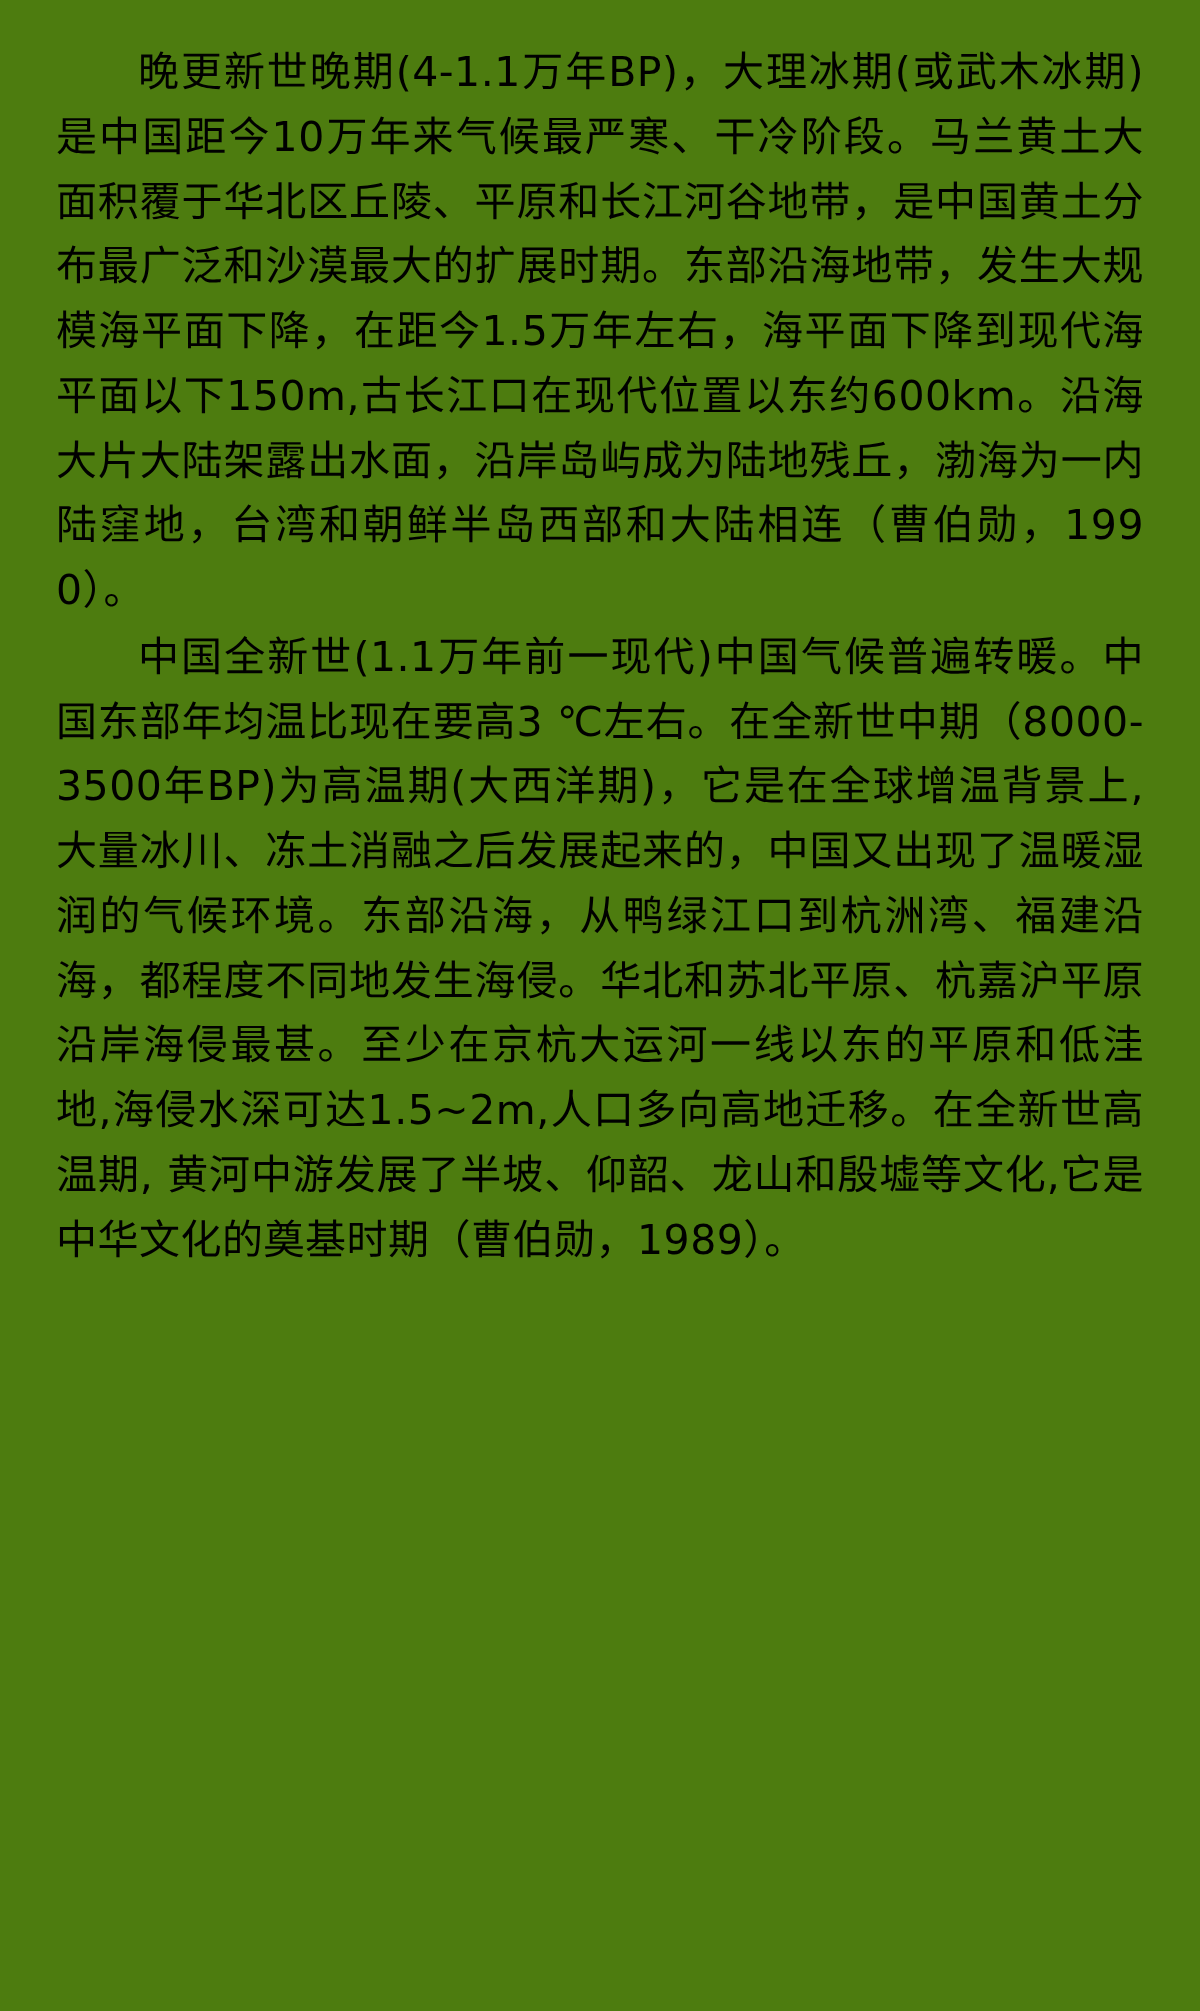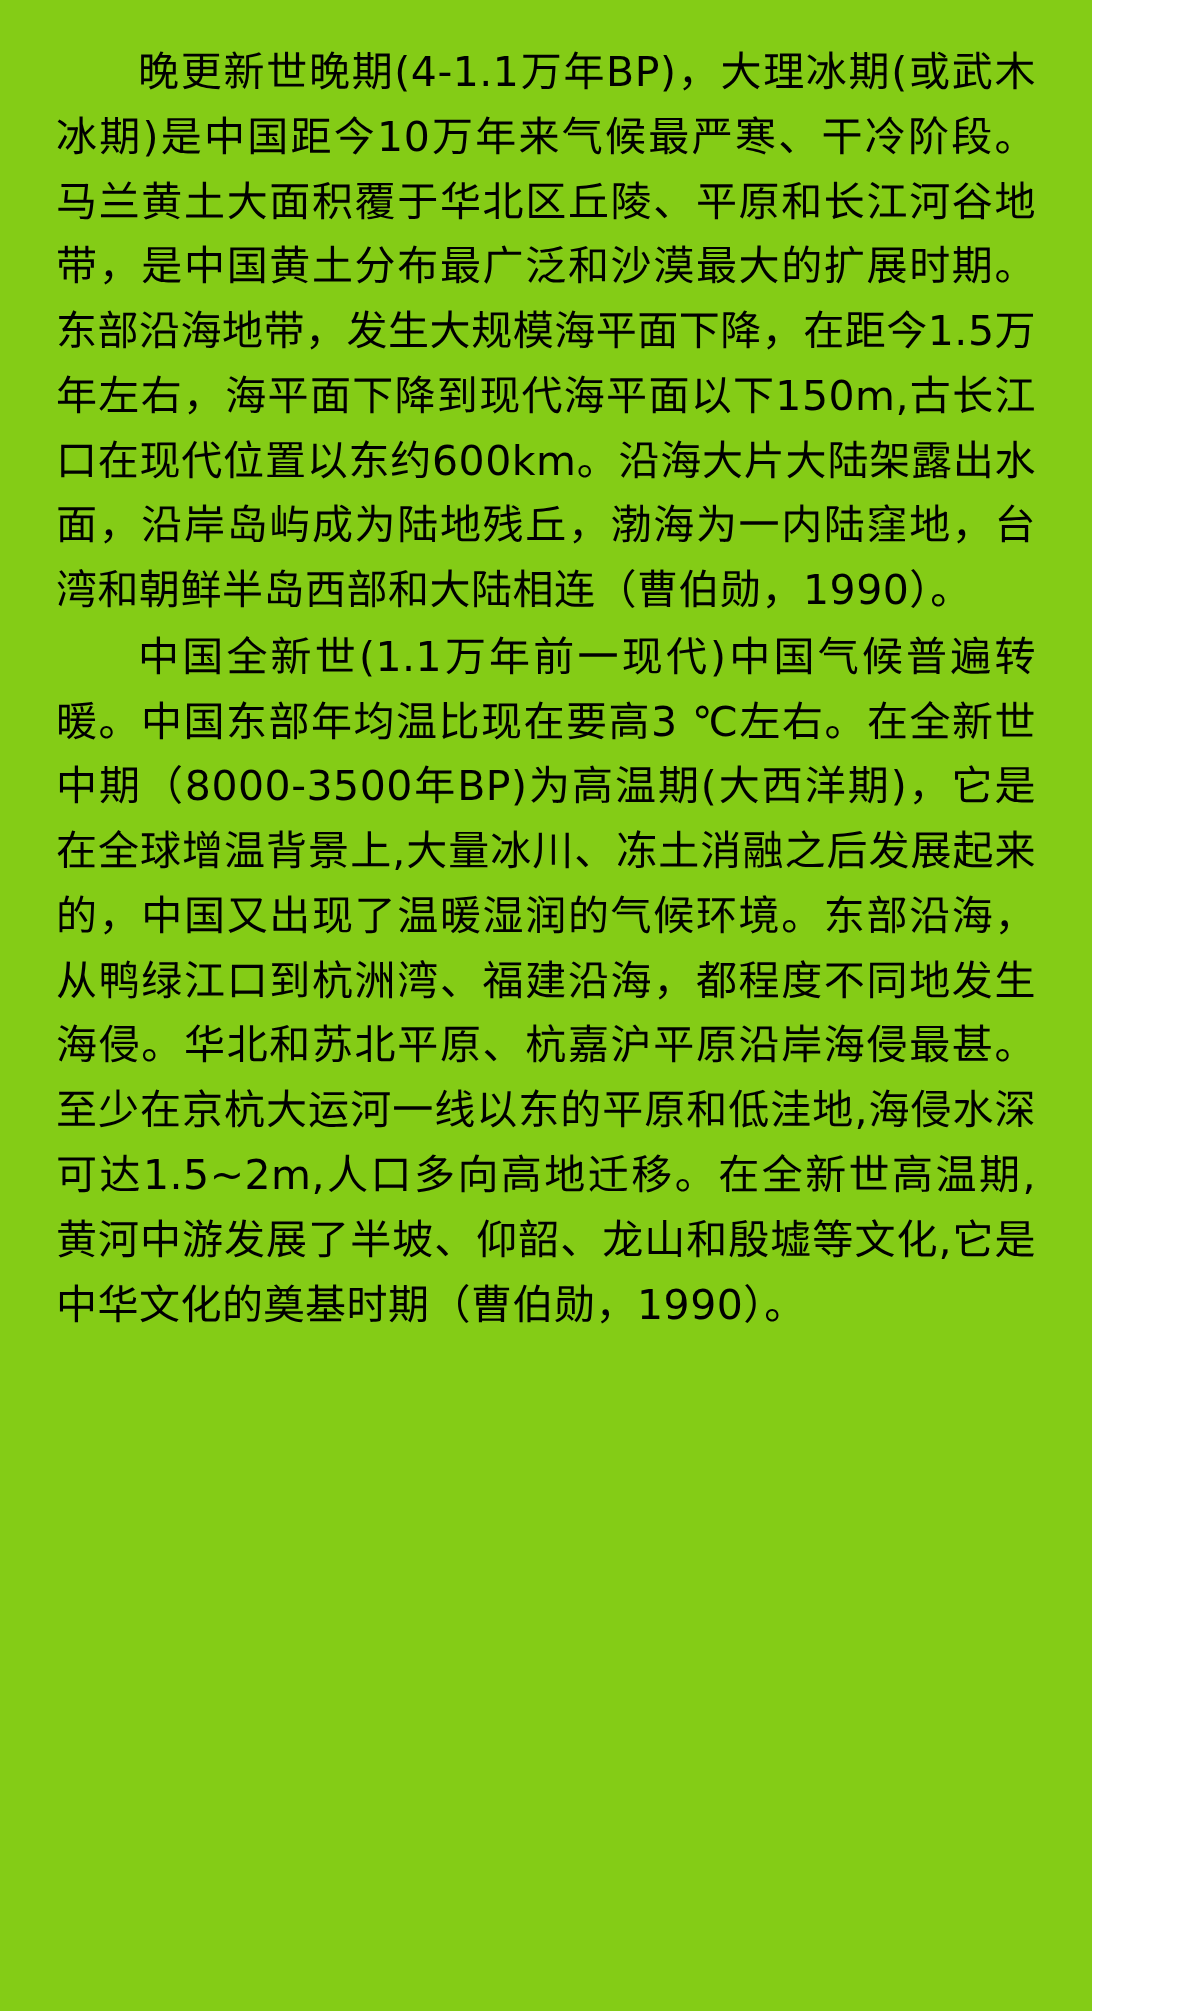--- a/index.html
+++ b/index.html
@@ -9,35 +9,35 @@
     background: #ffffff;
   }
   body {
     width: 1200px;
     min-height: 2011px;
     font-family: "DejaVu Sans", "Liberation Sans", sans-serif;
     color: #000000;
   }
   .page {
     box-sizing: border-box;
-    width: 1092px;
+    width: 1200px;
     min-height: 2011px;
     padding: 40px 56px 30px 56px;
-    background: #84cc16;
+    background: #4d7c0f;
   }
   .para {
     margin: 0 0 2px 0;
     font-size: 41px;
     line-height: 1.58;
     text-align: justify;
     text-justify: inter-ideograph;
     text-indent: 2em;
     letter-spacing: 0.5px;
     word-break: break-all;
   }
 </style>
 </head>
 <body>
 
 <div class="page">
   <p class="para">晚更新世晚期(4-1.1万年BP)，大理冰期(或武木冰期)是中国距今10万年来气候最严寒、干冷阶段。马兰黄土大面积覆于华北区丘陵、平原和长江河谷地带，是中国黄土分布最广泛和沙漠最大的扩展时期。东部沿海地带，发生大规模海平面下降，在距今1.5万年左右，海平面下降到现代海平面以下150m,古长江口在现代位置以东约600km。沿海大片大陆架露出水面，沿岸岛屿成为陆地残丘，渤海为一内陆窪地，台湾和朝鲜半岛西部和大陆相连（曹伯勋，1990）。</p>
-  <p class="para">中国全新世(1.1万年前一现代)中国气候普遍转暖。中国东部年均温比现在要高3 ℃左右。在全新世中期（8000-3500年BP)为高温期(大西洋期)，它是在全球增温背景上,大量冰川、冻土消融之后发展起来的，中国又出现了温暖湿润的气候环境。东部沿海，从鸭绿江口到杭洲湾、福建沿海，都程度不同地发生海侵。华北和苏北平原、杭嘉沪平原沿岸海侵最甚。至少在京杭大运河一线以东的平原和低洼地,海侵水深可达1.5~2m,人口多向高地迁移。在全新世高温期, 黄河中游发展了半坡、仰韶、龙山和殷墟等文化,它是中华文化的奠基时期（曹伯勋，1990）。</p>
+  <p class="para">中国全新世(1.1万年前一现代)中国气候普遍转暖。中国东部年均温比现在要高3 ℃左右。在全新世中期（8000-3500年BP)为高温期(大西洋期)，它是在全球增温背景上,大量冰川、冻土消融之后发展起来的，中国又出现了温暖湿润的气候环境。东部沿海，从鸭绿江口到杭洲湾、福建沿海，都程度不同地发生海侵。华北和苏北平原、杭嘉沪平原沿岸海侵最甚。至少在京杭大运河一线以东的平原和低洼地,海侵水深可达1.5~2m,人口多向高地迁移。在全新世高温期, 黄河中游发展了半坡、仰韶、龙山和殷墟等文化,它是中华文化的奠基时期（曹伯勋，1989）。</p>
 </div>
 
 </body></html>

